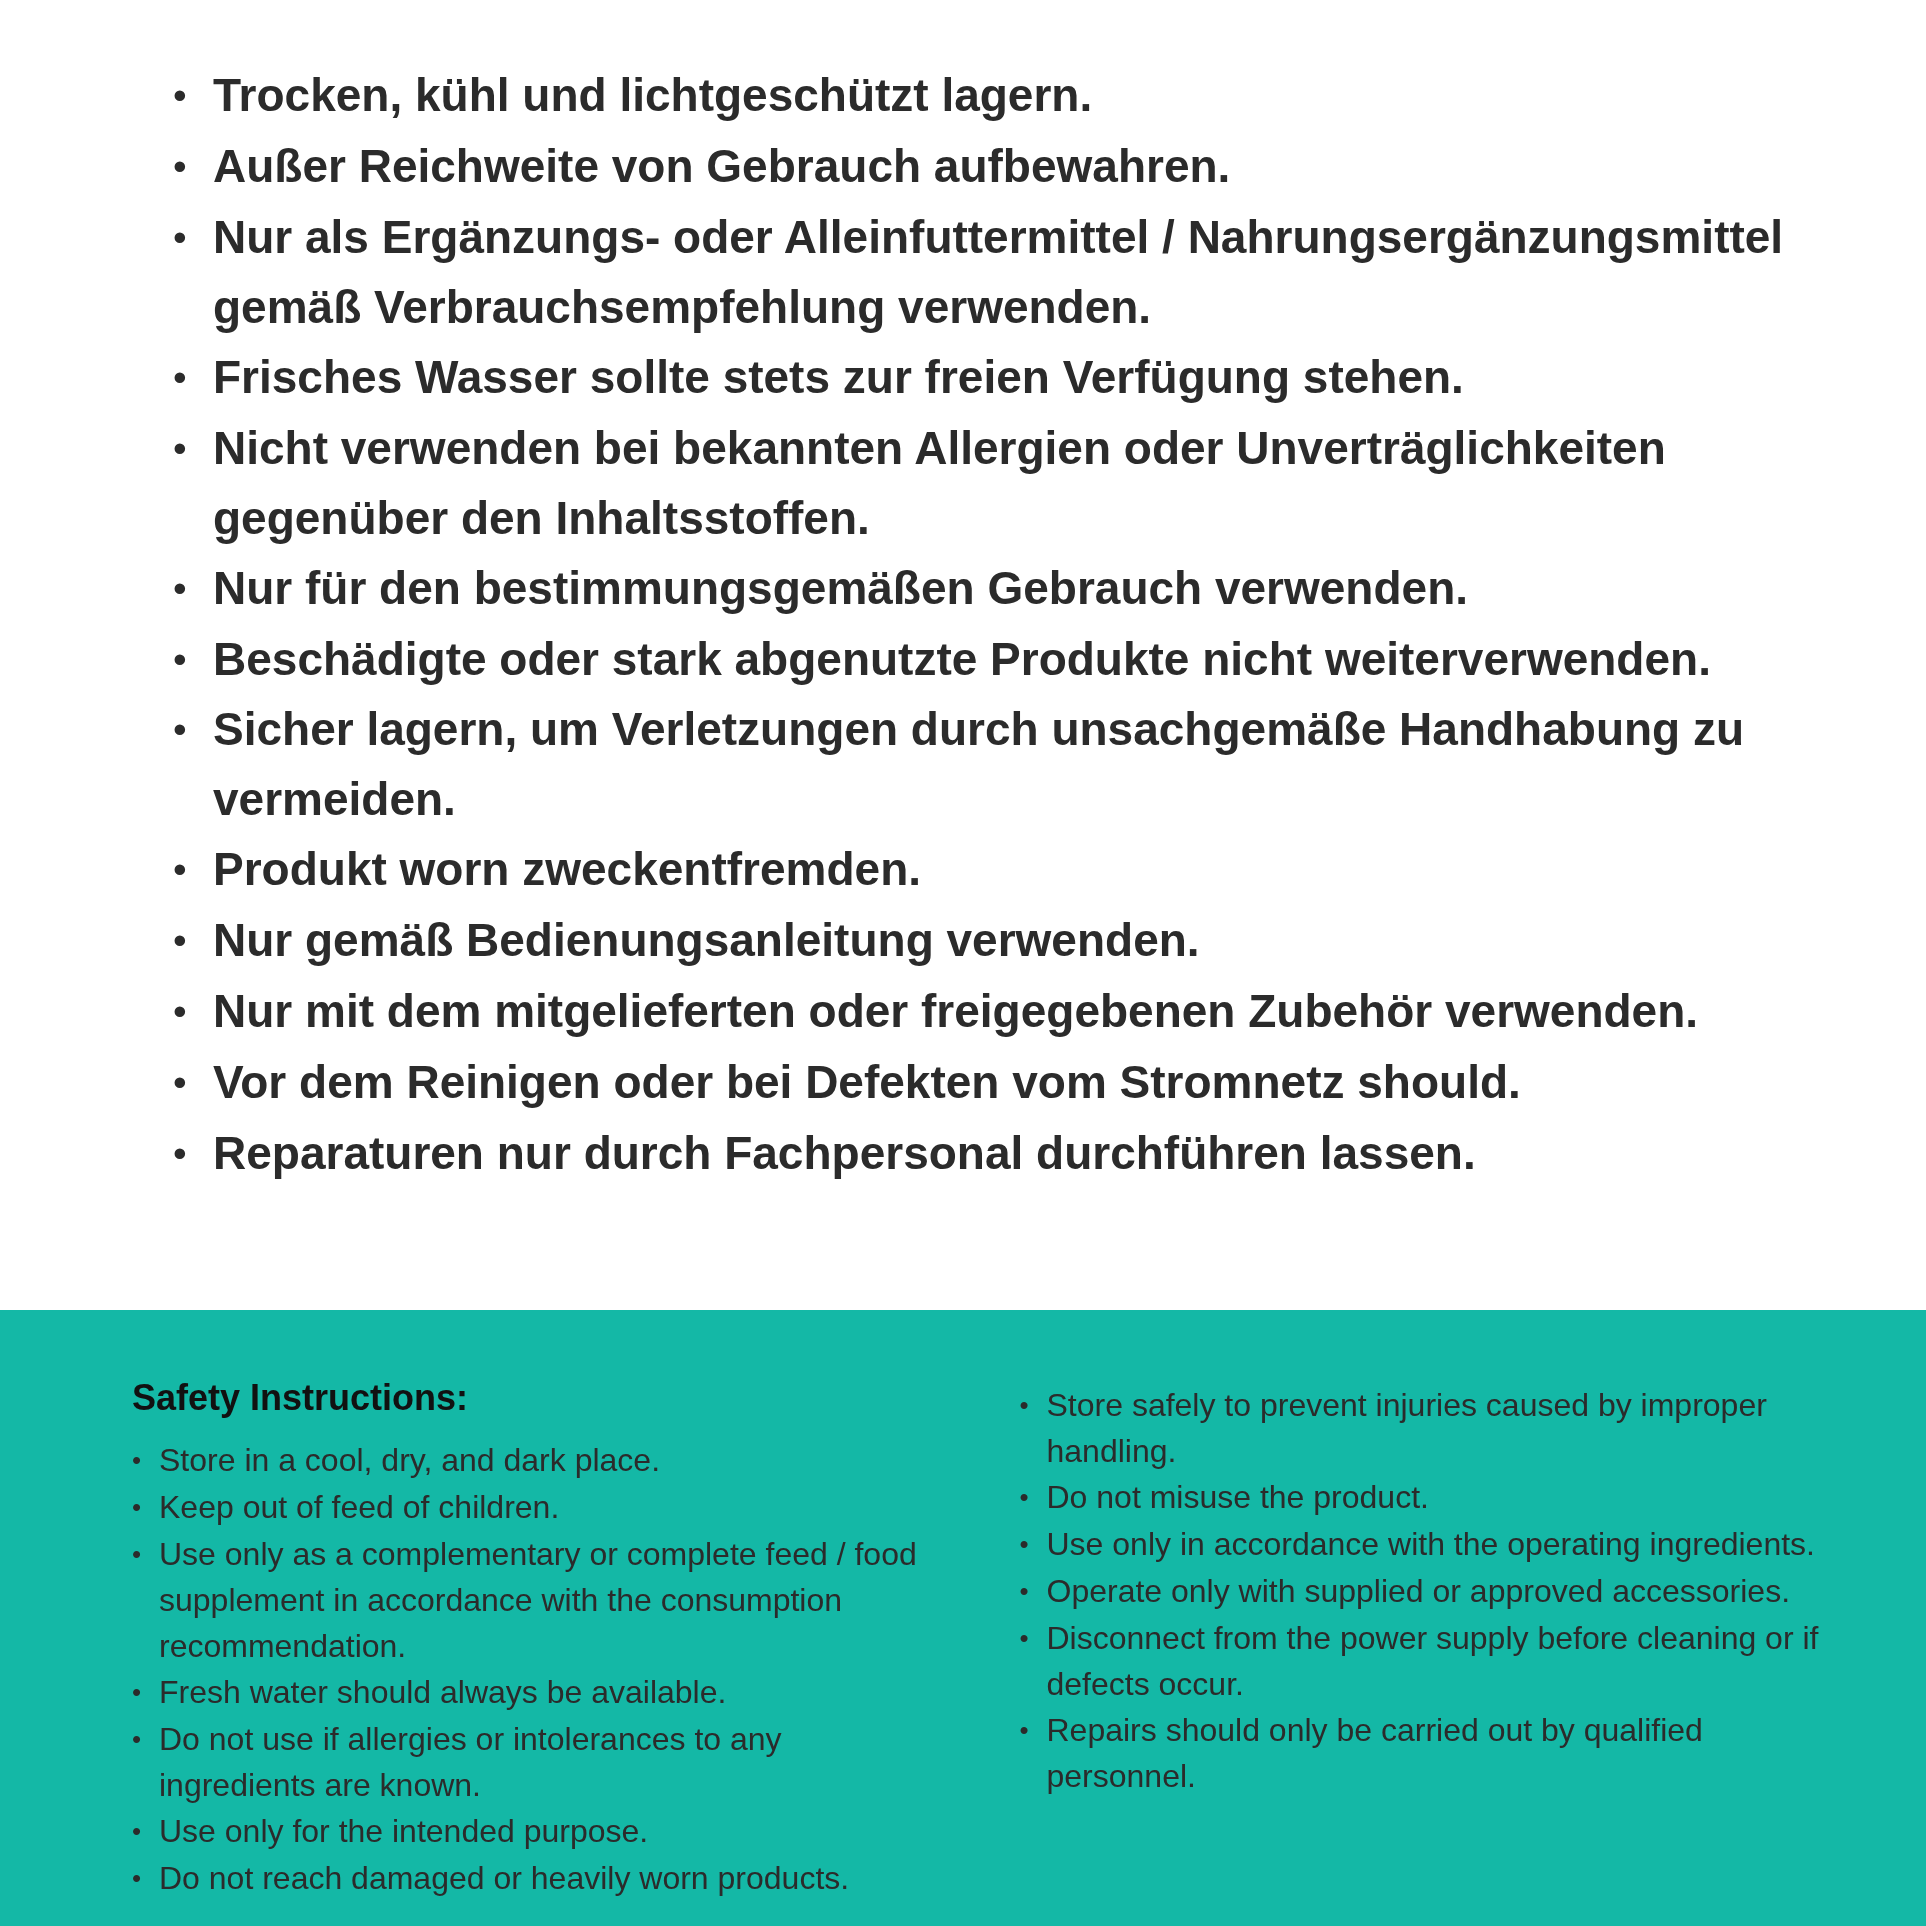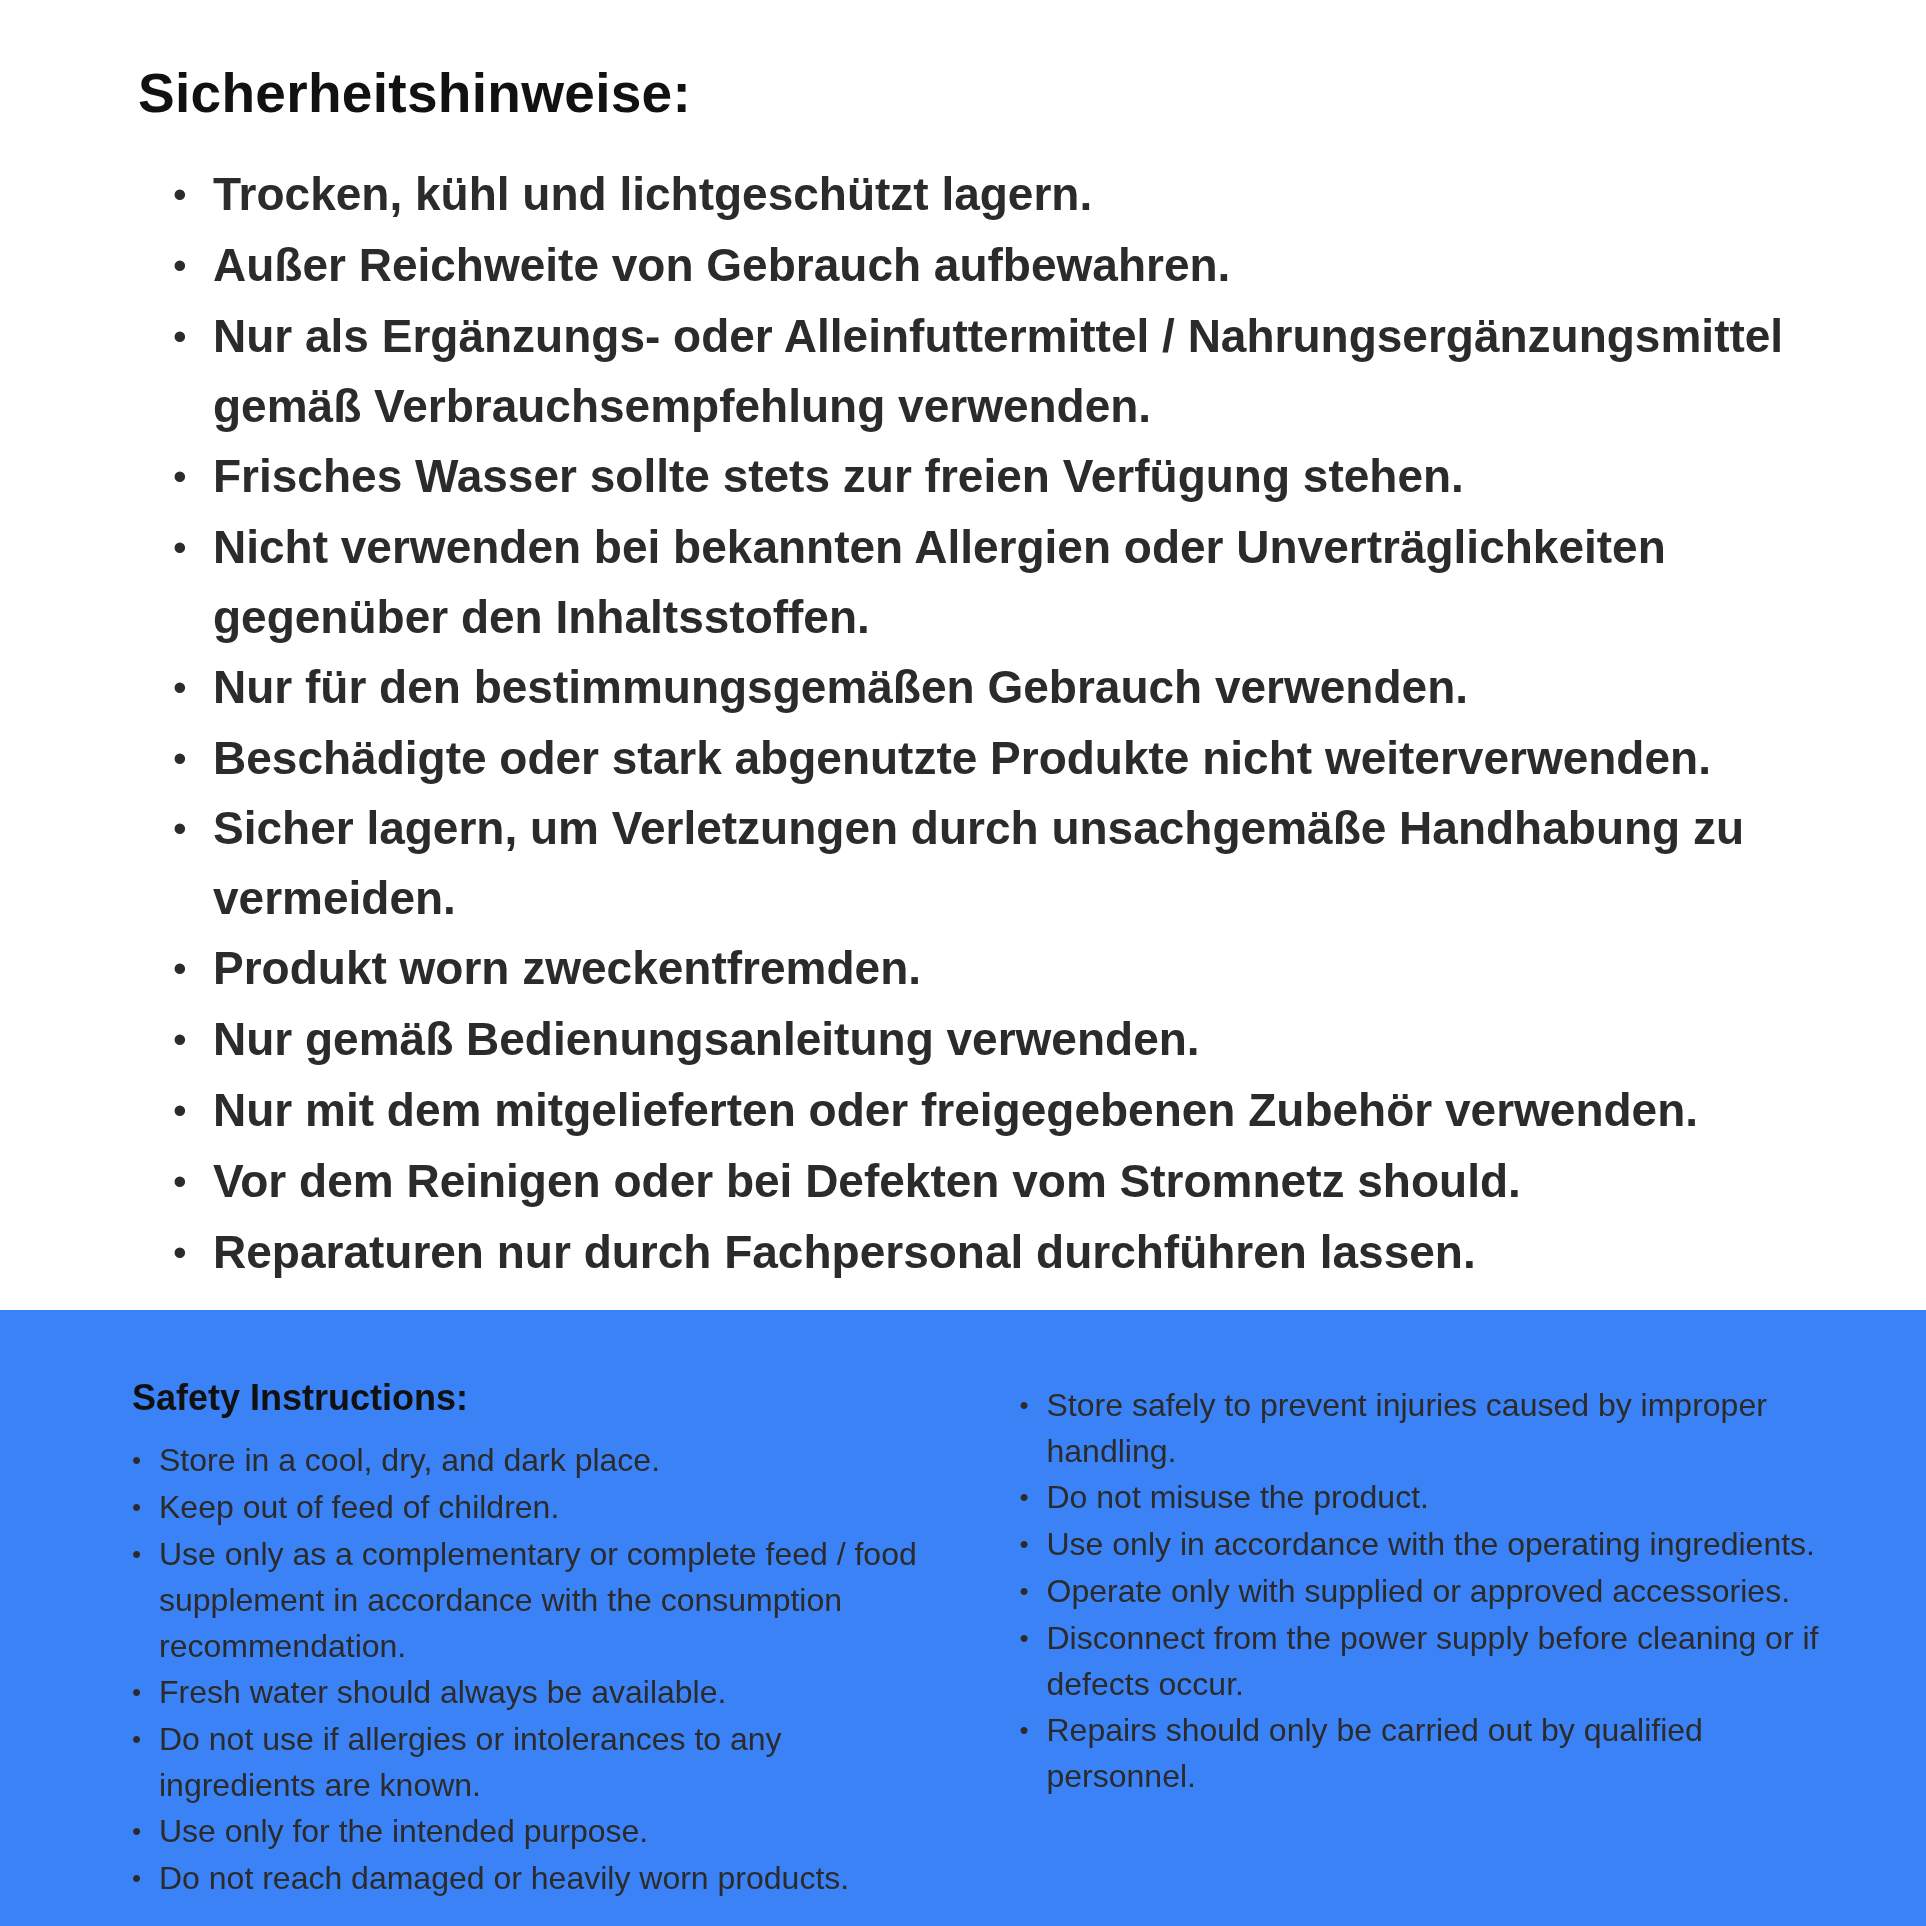--- a/index.html
+++ b/index.html
@@ -48,21 +48,21 @@
     line-height: 1.82;
   }
   .german-list .text {
     flex: 1 1 auto;
     font-weight: bold;
   }
 
   
   .section-english {
     margin-top: auto;
-    background: #3b82f6;
+    background: #14b8a6;
     flex: 0 0 auto;
     height: 616px;
     box-sizing: border-box;
     padding: 67px 96px 39px 132px;
     display: flex;
     gap: 77px;
   }
   .col {
     flex: 1 1 0;
   }
@@ -90,21 +90,20 @@
   .col-right {
     padding-top: 5.1px;
   }
 </style>
 </head>
 <body>
 
 <div class="page">
 
   <div class="section-german">
-    <h1 class="german-title">Sicherheitshinweise:</h1>
     <div class="german-list">
         <div class="bullet-item">
           <span class="marker">•</span>
           <span class="text">Trocken, kühl und lichtgeschützt lagern.</span>
         </div>
         <div class="bullet-item">
           <span class="marker">•</span>
           <span class="text">Außer Reichweite von Gebrauch aufbewahren.</span>
         </div>
         <div class="bullet-item">

